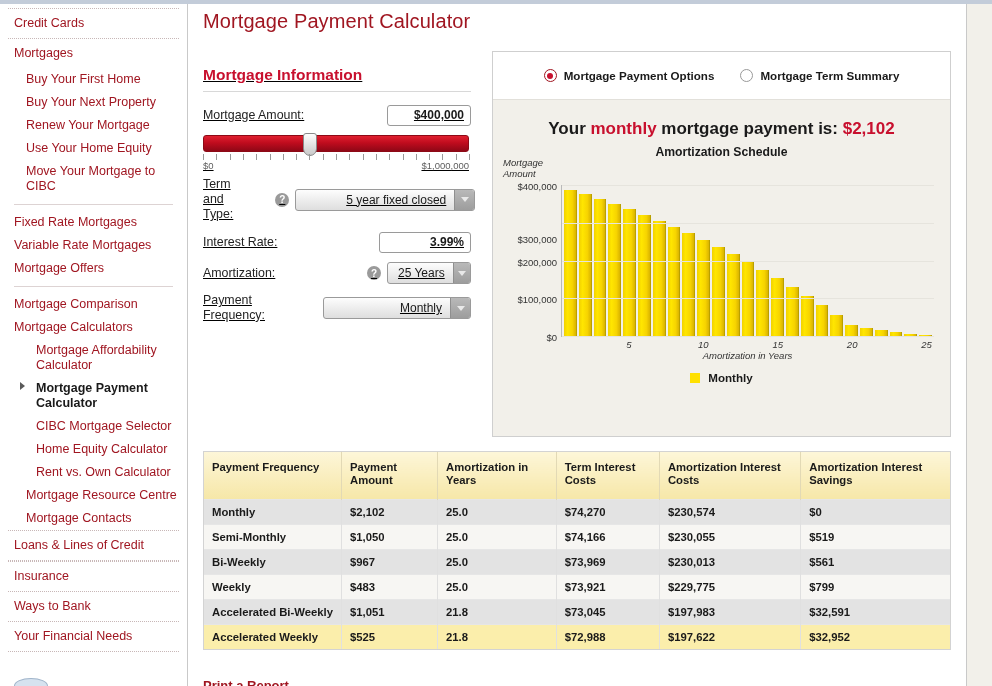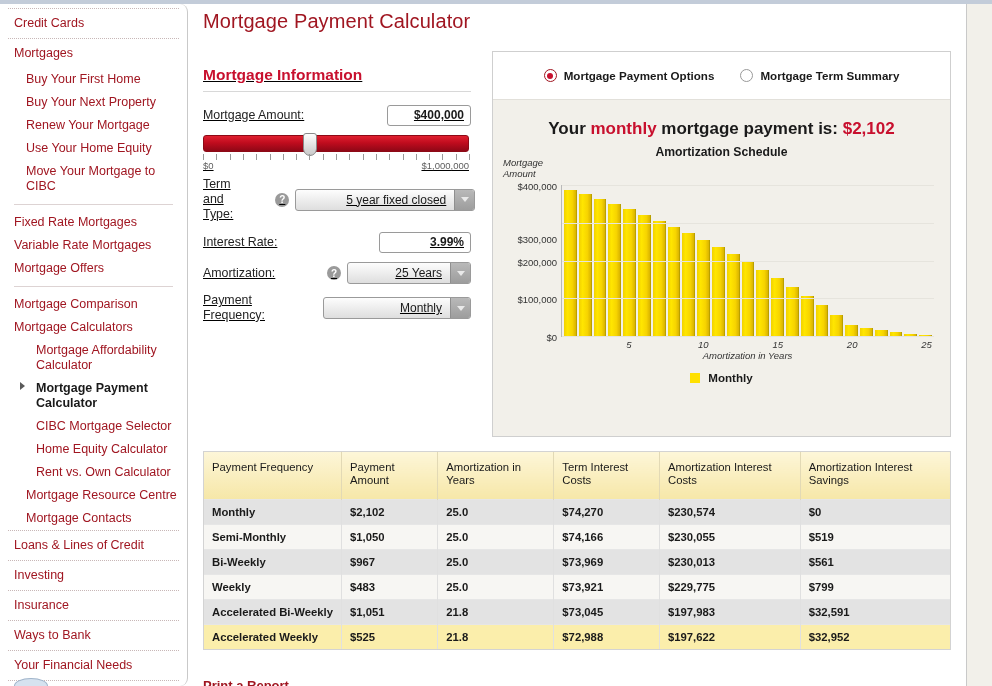--- a/index.html
+++ b/index.html
@@ -23,21 +23,20 @@
   }
 
   
   .sidebar {
     position: absolute; left: 0; top: 4px;
     width: 188px; height: 682px;
     background: #ffffff;
     border-right: 1px solid #c9c9c9;
     padding-top: 4px;
     overflow: hidden;
-    border-radius: 8px;
   }
   .nav-sep {
     border-top: 1px dotted #c8b7b7;
     margin: 0 8px;
   }
   .nav-rule {
     border-top: 1px solid #ddd3d3;
     margin: 6px 14px 6px 14px;
   }
   .nav-link {
@@ -161,21 +160,21 @@
     display: flex; align-items: center; justify-content: center;
   }
   .sel .sel-btn i {
     width: 0; height: 0;
     border-left: 4px solid transparent;
     border-right: 4px solid transparent;
     border-top: 5px solid #e9e9e9;
     display: block;
   }
   .sel.w-term { width: 180px; }
-  .sel.w-amort { width: 124px; }
+  .sel.w-amort { width: 84px; }
   .sel.w-freq { width: 148px; }
 
   
   .slider-wrap { margin: 2px 0 6px 0; width: 266px; }
   .slider-track {
     position: relative;
     height: 17px;
     border-radius: 3px;
     background: linear-gradient(#e02030 0%, #c00c1e 45%, #8f0716 100%);
     border: 1px solid #8d0a16;
@@ -319,21 +318,21 @@
 
   
   .tbl-wrap {
     position: absolute; left: 14px; top: 447px;
     width: 748px;
     border: 1px solid #d3d3d3;
   }
   table { border-collapse: collapse; width: 100%; }
   thead th {
     background: linear-gradient(#fdf6d8, #f6e7a8);
-    font-size: 11.3px; font-weight: normal; color: #1a1a1a;
+    font-size: 11.3px; font-weight: bold; color: #1a1a1a;
     text-align: left;
     vertical-align: top;
     padding: 9px 8px 12px 8px;
     border-right: 1px solid #e2d9b5;
     line-height: 13px;
   }
   thead th:last-child { border-right: none; }
   tbody td {
     font-size: 11.3px; font-weight: bold; color: #1a1a1a;
     padding: 6px 8px;
@@ -390,21 +389,20 @@
         <a class="nav-link lvl3"><span>Mortgage Affordability Calculator</span></a>
         <a class="nav-link lvl3 current"><span class="arrow"></span><span>Mortgage Payment Calculator</span></a>
         <a class="nav-link lvl3"><span>CIBC Mortgage Selector</span></a>
         <a class="nav-link lvl3"><span>Home Equity Calculator</span></a>
         <a class="nav-link lvl3"><span>Rent vs. Own Calculator</span></a>
         <a class="nav-link lvl2"><span>Mortgage Resource Centre</span></a>
         <a class="nav-link lvl2"><span>Mortgage Contacts</span></a>
         <div class="nav-sep"></div>
         <a class="nav-link lvl1 section"><span>Loans &amp; Lines of Credit</span></a>
         <div class="nav-sep"></div>
-        <a class="nav-link lvl1 section"><span>Investing</span></a>
         <div class="nav-sep"></div>
         <a class="nav-link lvl1 section"><span>Insurance</span></a>
         <div class="nav-sep"></div>
         <a class="nav-link lvl1 section"><span>Ways to Bank</span></a>
         <div class="nav-sep"></div>
         <a class="nav-link lvl1 section"><span>Your Financial Needs</span></a>
         <div class="nav-sep"></div>
       </div>
     <div class="sb-corner"></div>
   </nav>

